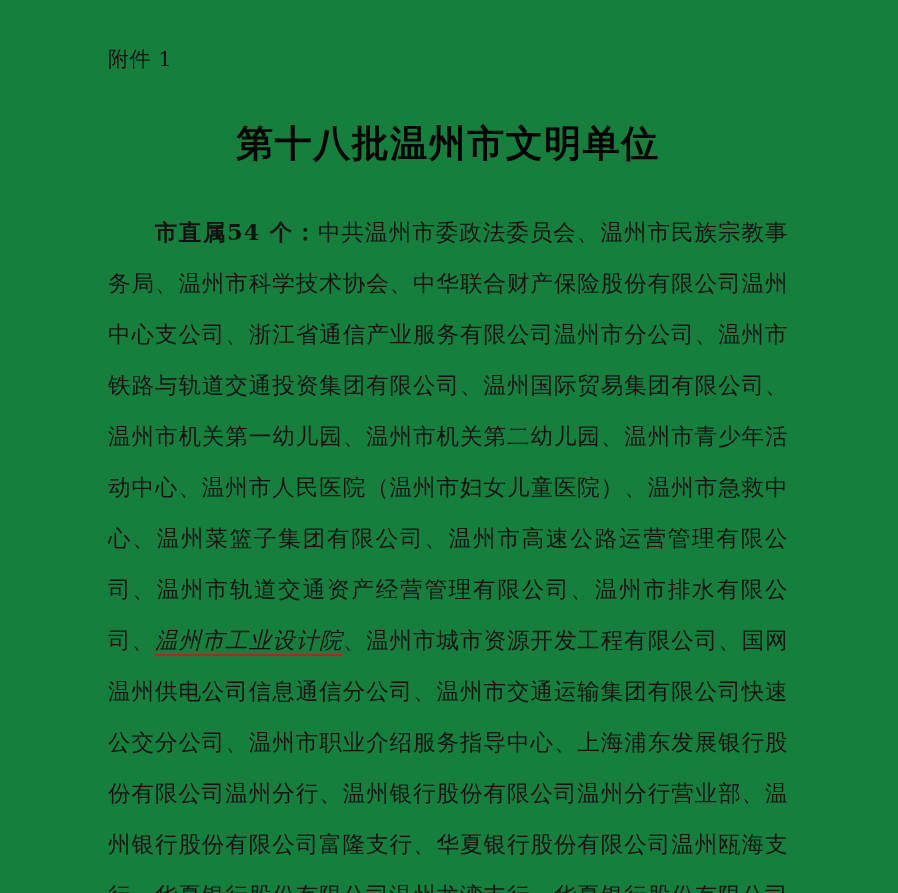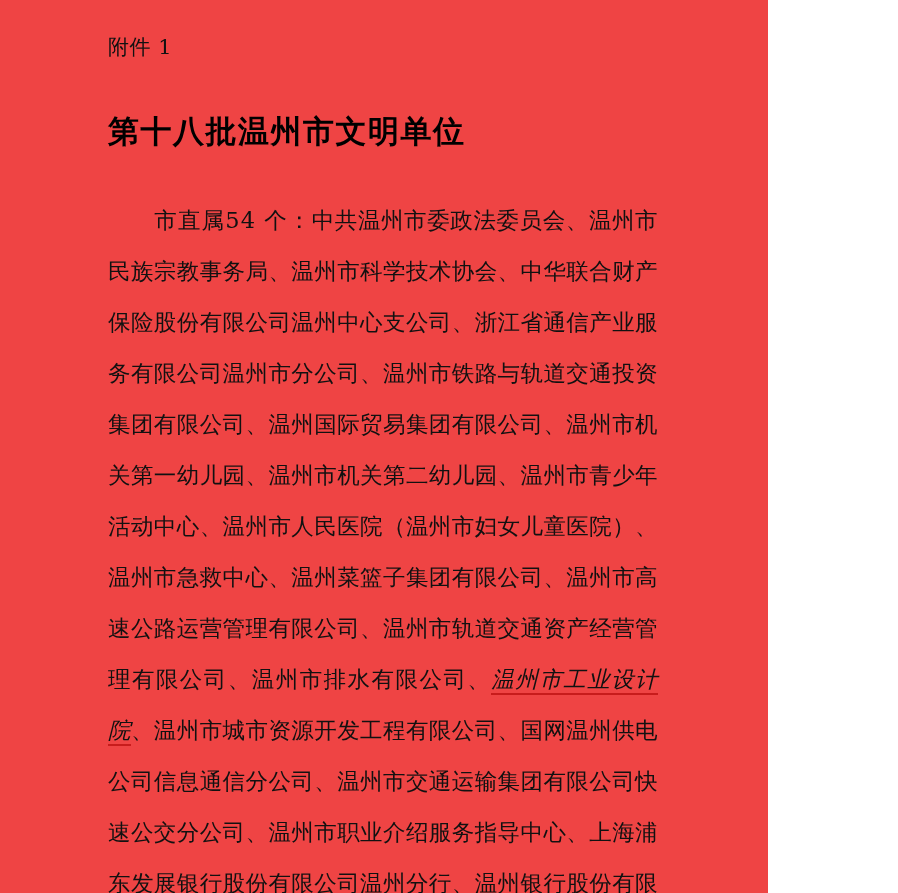--- a/index.html
+++ b/index.html
@@ -9,40 +9,40 @@
   }
   body {
     width: 898px;
     height: 893px;
     overflow: hidden;
     font-family: "DejaVu Serif", "Liberation Serif", serif;
     color: #0a0a0a;
   }
   .page {
     position: relative;
-    width: 768px;
+    width: 898px;
     height: 893px;
-    background: #ef4444;
+    background: #15803d;
     box-sizing: border-box;
-    padding: 0 110px 0 108px;
+    padding: 12px 110px 0 108px;
   }
   .attachment-label {
     margin: 0;
     padding-top: 30px;
     font-size: 21px;
     line-height: 34px;
     letter-spacing: 0.5px;
     font-family: "DejaVu Serif", "Liberation Serif", serif;
     color: #111111;
   }
   .doc-title {
     margin: 0;
     padding-top: 45px;
-    text-align: left;
-    font-size: 31px;
+    text-align: center;
+    font-size: 37px;
     font-weight: bold;
     letter-spacing: 1.5px;
     line-height: 44px;
     font-family: "DejaVu Serif", "Liberation Serif", serif;
     color: #000000;
   }
   .body-block {
     margin: 0;
     padding-top: 42px;
     font-size: 22.5px;
@@ -50,21 +50,21 @@
     text-align: justify;
     text-justify: inter-ideograph;
     letter-spacing: 0.4px;
     color: #111111;
   }
   .indent {
     display: inline-block;
     width: 46px;
   }
   .lead-label {
-    font-weight: normal;
+    font-weight: bold;
     letter-spacing: 1px;
   }
   .highlight-underline {
     border-bottom: 2.5px solid #c81c1c;
     padding-bottom: 1px;
     font-style: italic;
   }
 </style>
 </head>
 <body>

